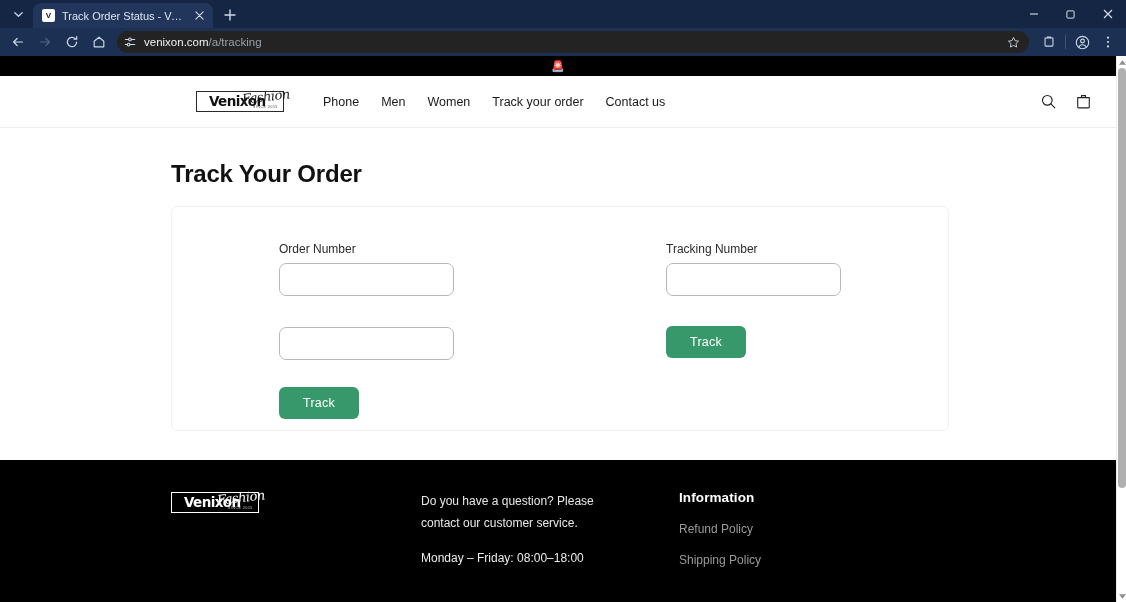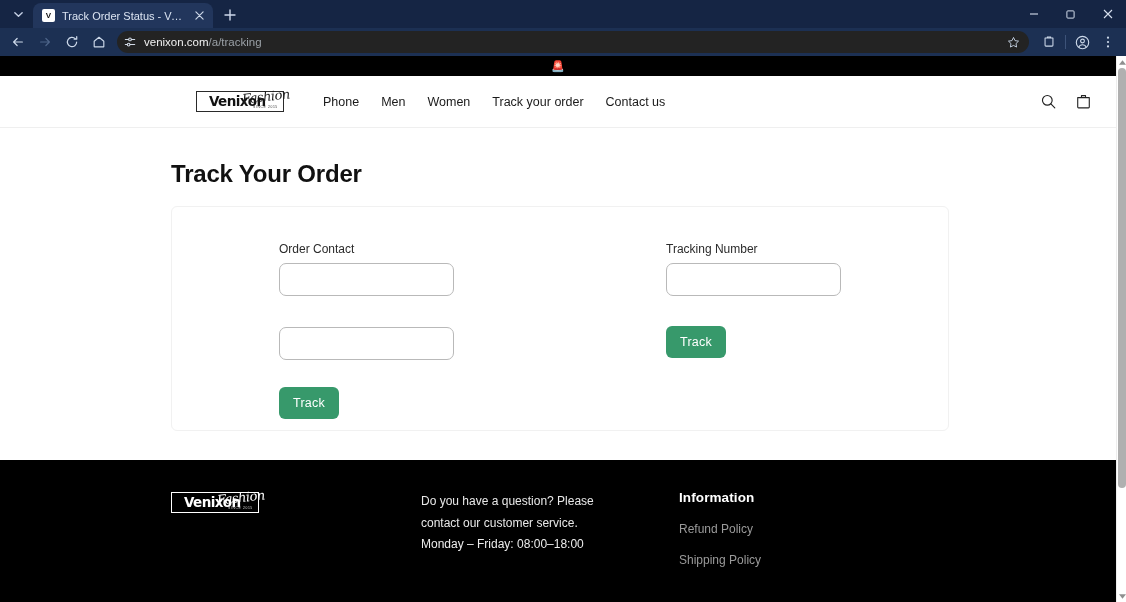--- a/index.html
+++ b/index.html
@@ -320,21 +320,21 @@
   .or-line { width: 1px; flex: 1 1 auto; border-left: 1px dotted #c8c8c8; }
   .or-line.top { height: 32px; flex: 0 0 32px; }
   .or-line.bot { height: 34px; flex: 0 0 34px; }
   .or-text { font-size: 11.5px; color: #3a3a3a; padding: 4px 0; }
 
   .btn-track {
     background: #37996b;
     color: #ffffff;
     border: none;
     border-radius: 6px;
-    width: 60px;
+    width: 80px;
     height: 32px;
     font-size: 12.5px;
     font-family: "Liberation Sans", sans-serif;
     letter-spacing: .2px;
     display: flex;
     align-items: center;
     justify-content: center;
   }
   .btn-left-wrap { margin-top: 27px; }
   .btn-right-wrap { margin-top: 30px; }
@@ -362,20 +362,21 @@
     font-size: 13.5px;
     font-weight: bold;
     color: #ffffff;
     margin-bottom: 17px;
     letter-spacing: .1px;
   }
   .foot-p {
     font-size: 12px;
     color: #e8e8e8;
     line-height: 22px;
+    margin-bottom: 14px;
     max-width: 205px;
   }
   .foot-hours { font-size: 12px; color: #ececec; line-height: 21px; }
   .foot-link {
     display: block;
     font-size: 12px;
     color: #9a9a9a;
     text-decoration: none;
     margin-bottom: 17px;
   }
@@ -558,21 +559,21 @@
 
     <main>
       <div class="wrap">
 
         <h1 class="page-title">Track Your Order</h1>
 
         <div class="card">
           <div class="card-inner">
 
             <div class="col-left">
-              <label class="field-label">Order Contact</label>
+              <label class="field-label">Order Number</label>
               <input class="txtinput" type="text" placeholder="" style="">
               <div class="gap-field"></div>
               <input class="txtinput" type="text" placeholder="" style="">
               <div class="btn-left-wrap">
                 <button class="btn-track">Track</button>
               </div>
             </div>
 
 
             <div class="col-right">

